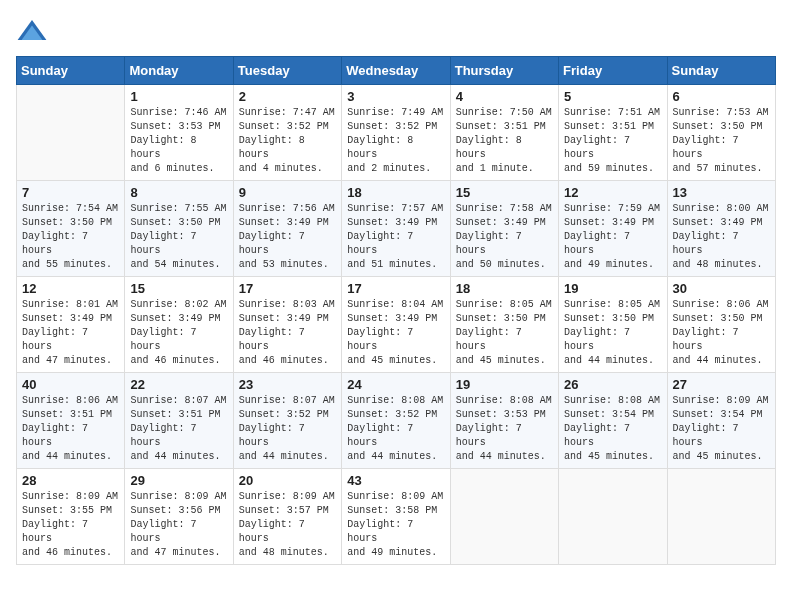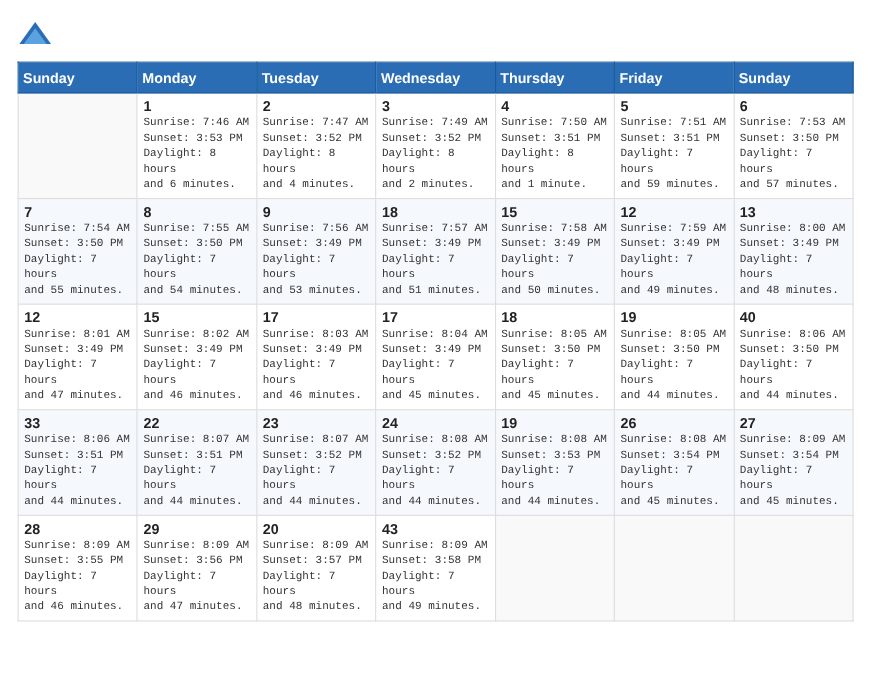--- a/index.html
+++ b/index.html
@@ -200,27 +200,27 @@
         </td>
         <td>
           <span class="day-number">18</span>
           <div class="day-info">Sunrise: 8:05 AM<br>Sunset: 3:50 PM<br>Daylight: 7 hours<br>and 45 minutes.</div>
         </td>
         <td>
           <span class="day-number">19</span>
           <div class="day-info">Sunrise: 8:05 AM<br>Sunset: 3:50 PM<br>Daylight: 7 hours<br>and 44 minutes.</div>
         </td>
         <td>
+          <span class="day-number">30</span>
+          <div class="day-info">Sunrise: 8:06 AM<br>Sunset: 3:50 PM<br>Daylight: 7 hours<br>and 44 minutes.</div>
+        </td>
+      </tr>
+      <tr>
+        <td>
           <span class="day-number">40</span>
-          <div class="day-info">Sunrise: 8:06 AM<br>Sunset: 3:50 PM<br>Daylight: 7 hours<br>and 44 minutes.</div>
-        </td>
-      </tr>
-      <tr>
-        <td>
-          <span class="day-number">33</span>
           <div class="day-info">Sunrise: 8:06 AM<br>Sunset: 3:51 PM<br>Daylight: 7 hours<br>and 44 minutes.</div>
         </td>
         <td>
           <span class="day-number">22</span>
           <div class="day-info">Sunrise: 8:07 AM<br>Sunset: 3:51 PM<br>Daylight: 7 hours<br>and 44 minutes.</div>
         </td>
         <td>
           <span class="day-number">23</span>
           <div class="day-info">Sunrise: 8:07 AM<br>Sunset: 3:52 PM<br>Daylight: 7 hours<br>and 44 minutes.</div>
         </td>

